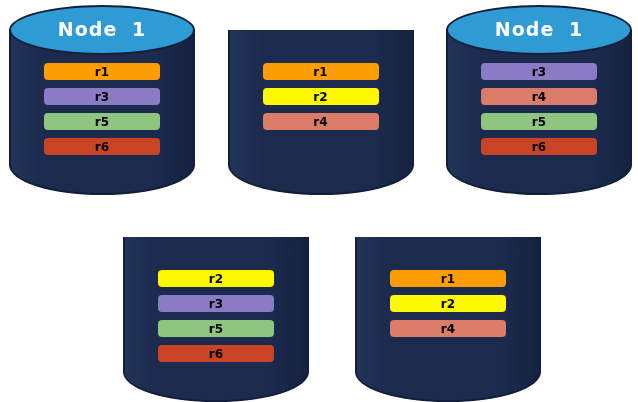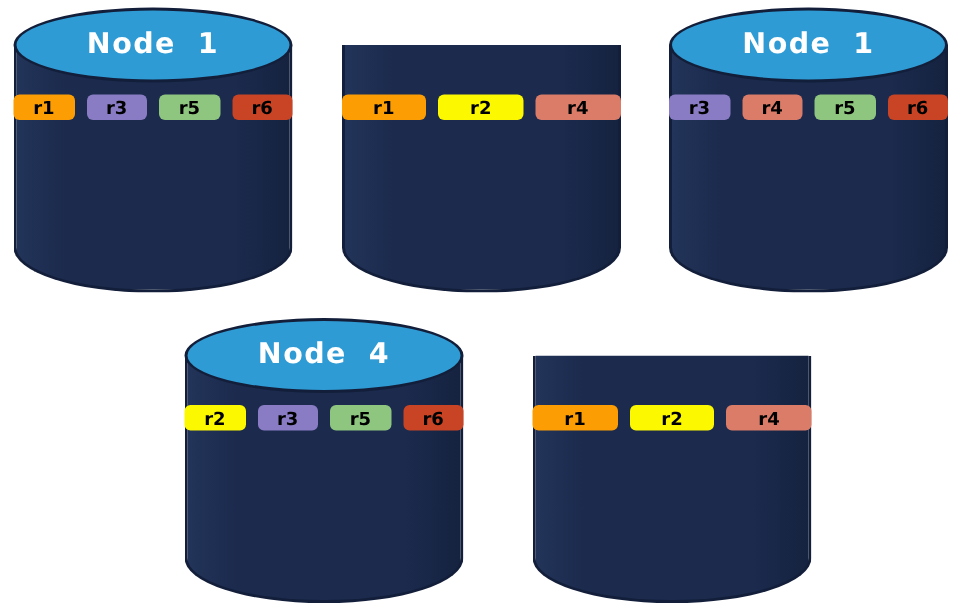--- a/index.html
+++ b/index.html
@@ -63,21 +63,21 @@
     letter-spacing: 1px;
     word-spacing: 7px;
     padding-bottom: 2px;
     white-space: nowrap;
   }
   .bars {
     position: absolute;
     left: 0; right: 0;
     top: 58px;
     display: flex;
-    flex-direction: row;
+    flex-direction: column;
     align-items: center;
     gap: 8px;
     z-index: 1;
   }
   .bar {
     width: 116px;
     height: 17px;
     border-radius: 4px;
     display: flex;
     align-items: center;
@@ -124,23 +124,20 @@
           <div class="bar" style="background: rgb(138, 124, 196); color: rgb(0, 0, 0);">r3</div>
           <div class="bar" style="background: rgb(218, 124, 104); color: rgb(0, 0, 0);">r4</div>
           <div class="bar" style="background: rgb(142, 198, 127); color: rgb(0, 0, 0);">r5</div>
           <div class="bar" style="background: rgb(200, 68, 37); color: rgb(0, 0, 0);">r6</div>
         </div>
   </div>
 </div>
   <div class="row row-bottom">
   <div class="cylinder">
     <div class="cyl-body"></div>
-    <div class="cyl-top">
-      <span class="node-label">Node 4</span>
-    </div>
     <div class="bars">
           <div class="bar" style="background: rgb(251, 248, 0); color: rgb(0, 0, 0);">r2</div>
           <div class="bar" style="background: rgb(138, 124, 196); color: rgb(0, 0, 0);">r3</div>
           <div class="bar" style="background: rgb(142, 198, 127); color: rgb(0, 0, 0);">r5</div>
           <div class="bar" style="background: rgb(200, 68, 37); color: rgb(0, 0, 0);">r6</div>
         </div>
   </div>
 
   <div class="cylinder">
     <div class="cyl-body"></div>

